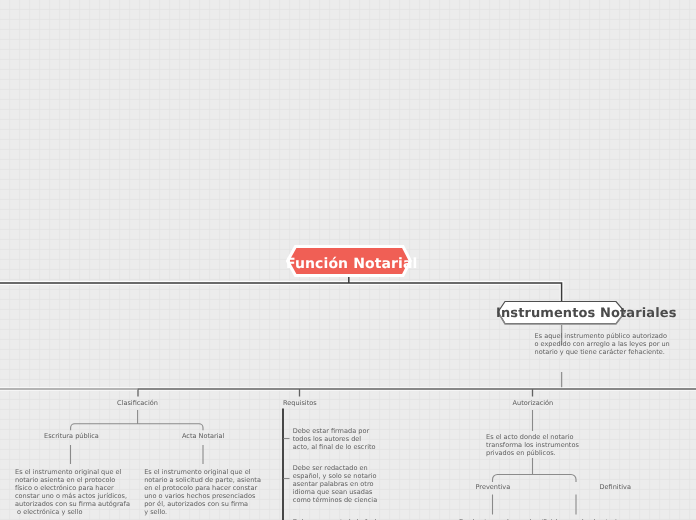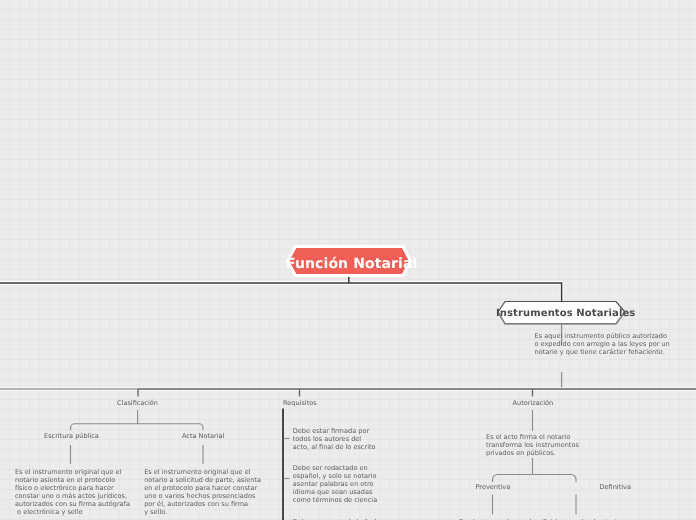--- a/index.html
+++ b/index.html
@@ -14,21 +14,21 @@
   *{-webkit-font-smoothing:antialiased;}
   #grid{position:absolute;left:0;top:0;width:696px;height:520px;
     background-image:
       linear-gradient(to right,#e4e4e4 1px,transparent 1px),
       linear-gradient(to bottom,#e4e4e4 1px,transparent 1px);
     background-size:10px 10px;background-position:9.2px 8.9px;}
   svg#edges{position:absolute;left:0;top:0;width:696px;height:520px;}
 
   .root-label{position:absolute;color:#fff;font-weight:bold;font-size:14px;
      line-height:11px;white-space:nowrap;letter-spacing:.1px;}
-  .branch-label{position:absolute;color:#4b4b4b;font-weight:bold;font-size:10px;
+  .branch-label{position:absolute;color:#4b4b4b;font-weight:bold;font-size:13px;
      line-height:9px;white-space:nowrap;letter-spacing:.1px;}
   .topic{position:absolute;color:#5a5a5a;font-size:6.55px;line-height:8px;white-space:nowrap;}
   .note{position:absolute;color:#5f5f5f;font-size:6.55px;line-height:8px;white-space:pre;}
 </style>
 </head>
 <body>
 
 <div id="grid"></div>
 
 <svg id="edges" width="696" height="520" viewBox="0 0 696 520">
@@ -123,21 +123,21 @@
 <div class="note" style="left:292.8px;top:426.5px;">Debe estar firmada por
 todos los autores del
 acto, al final de lo escrito</div>
 <div class="note" style="left:292.8px;top:463.8px;">Debe ser redactado en
 español, y solo se notario
 asentar palabras en otro
 idioma que sean usadas
 como términos de ciencia</div>
 <div class="note" style="left:292.8px;top:517.8px;">Debe ser asentada la fecha</div>
 
-<div class="note" style="left:486px;top:432.5px;">Es el acto firma el notario
+<div class="note" style="left:486px;top:432.5px;">Es el acto donde el notario
 transforma los instrumentos
 privados en públicos.</div>
 <div class="topic" style="left:475.5px;top:483px;">Preventiva</div>
 <div class="topic" style="left:559.5px;top:483px;margin-left:40px;">Definitiva</div>
 <div class="note" style="left:459px;top:517.8px;">Es el acto en el que el notario</div>
 <div class="note" style="left:543px;top:517.8px;">Se da cuando el notario</div>
 
 <div class="note" style="left:683px;top:433.5px;margin-left:28px;">Es l
 le c
 con

